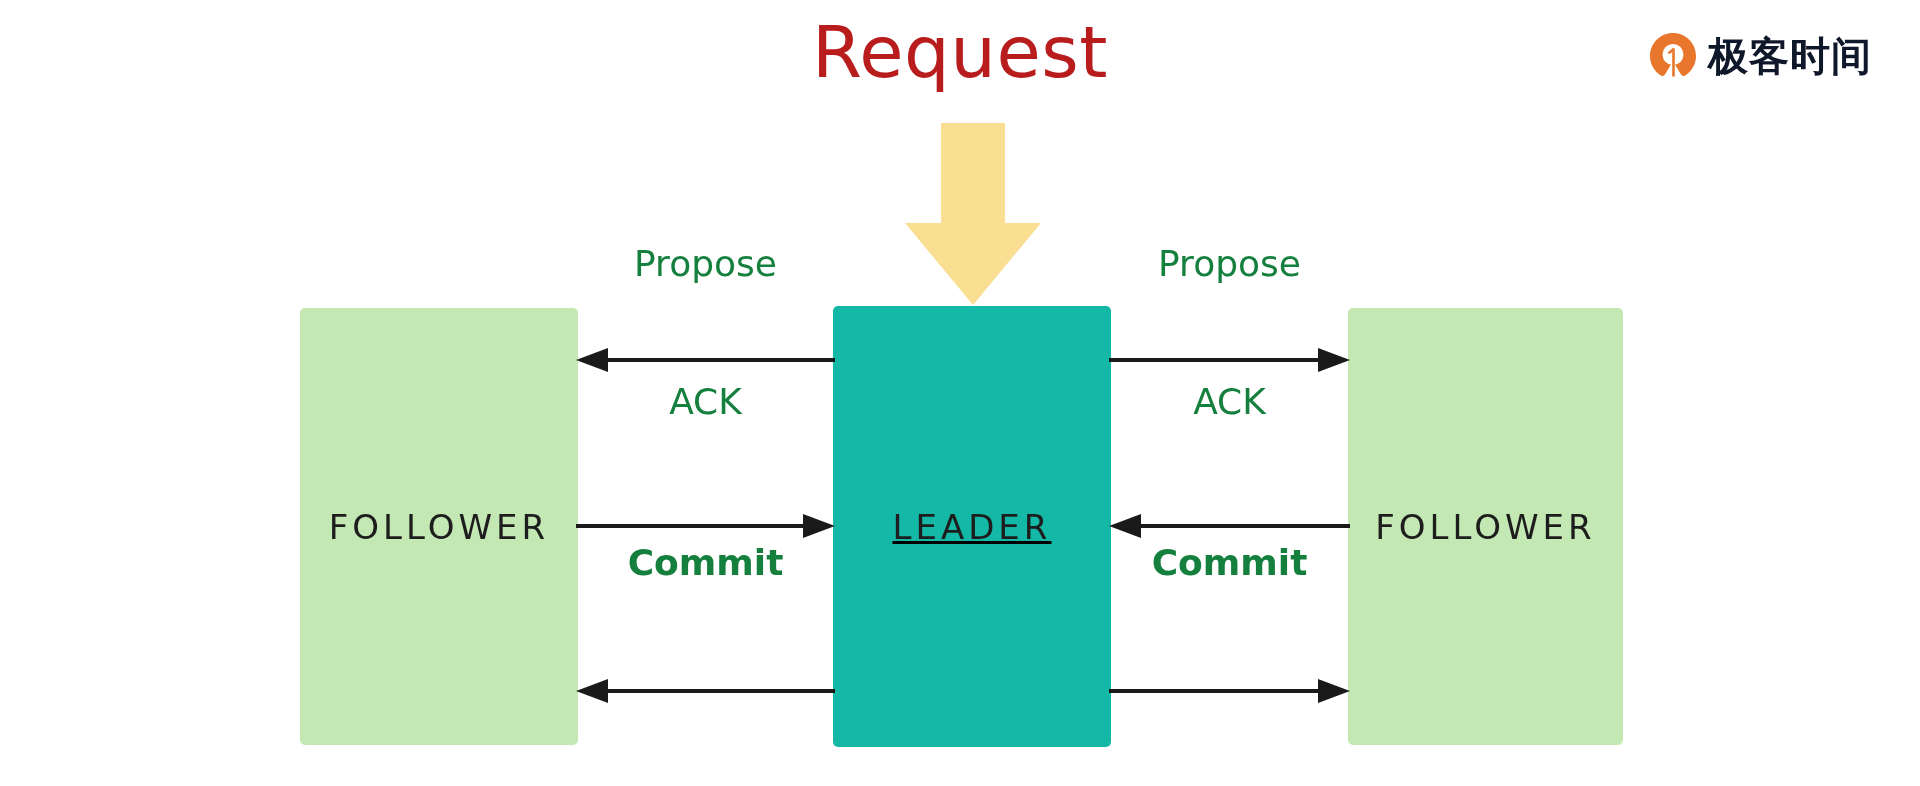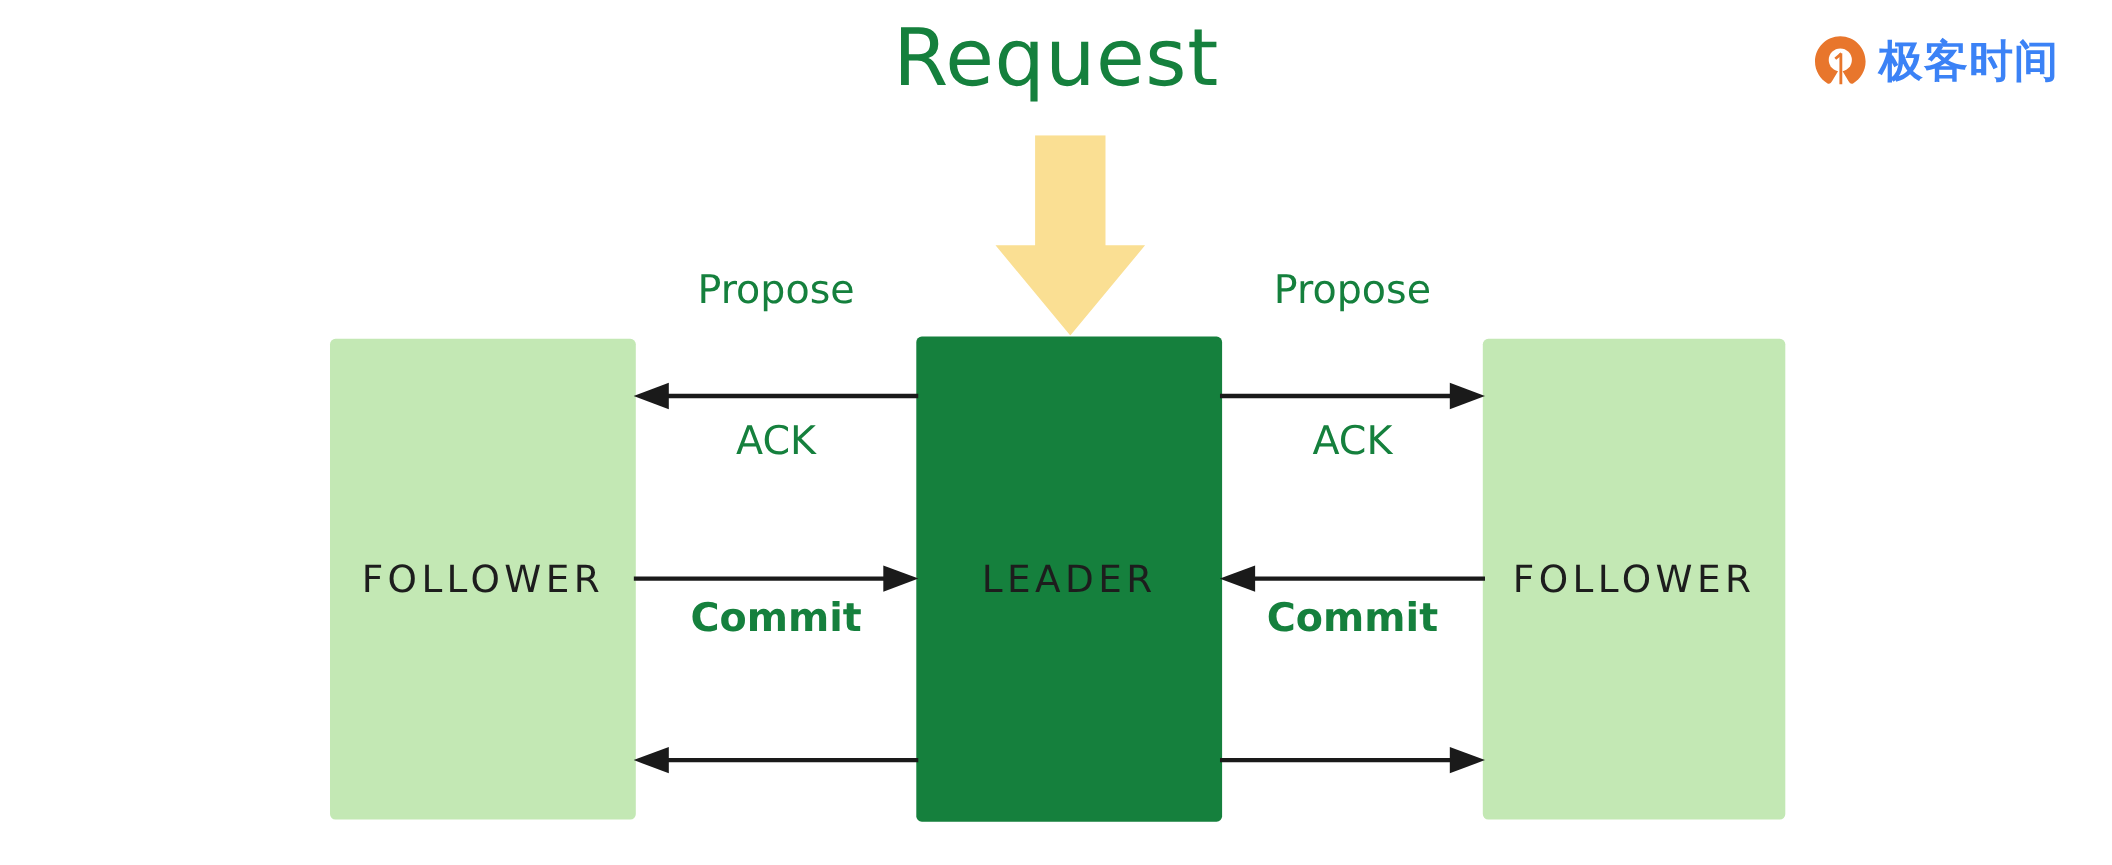--- a/index.html
+++ b/index.html
@@ -27,21 +27,21 @@
   
   #page-title {
     position: absolute;
     left: 0;
     top: 16px;
     width: 1920px;
     text-align: center;
     font-size: 72px;
     font-weight: 400;
     letter-spacing: 0.5px;
-    color: #15803d;
+    color: #b91c1c;
     line-height: 1.0;
     font-family: "DejaVu Sans", "Liberation Sans", sans-serif;
   }
 
   
   #brand-logo {
     position: absolute;
     right: 48px;
     top: 31px;
     display: flex;
@@ -50,21 +50,21 @@
   }
   #brand-logo .logo-mark {
     width: 50px;
     height: 50px;
     display: block;
     flex: 0 0 auto;
   }
   #brand-logo .logo-text {
     font-size: 40px;
     font-weight: 700;
-    color: #3b82f6;
+    color: #0f172a;
     letter-spacing: 1px;
     line-height: 1;
     font-family: "DejaVu Sans", "Liberation Sans", sans-serif;
     white-space: nowrap;
   }
 
   
   #request-arrow {
     position: absolute;
     left: 903px;
@@ -148,21 +148,21 @@
   </div>
 
   <svg id="request-arrow" viewBox="0 0 140 182">
     <path d="M38 0 L102 0 L102 100 L138 100 L70 182 L2 100 L38 100 Z" fill="#FADF93"></path>
   </svg>
 
   <div class="node-box" id="node-follower-left" style="background:#C3E8B4;">
     <span class="node-label">FOLLOWER</span>
   </div>
 
-  <div class="node-box" id="node-leader" style="background:#15803d;">
+  <div class="node-box" id="node-leader" style="background:#14b8a6;text-decoration:underline;">
     <span class="node-label">LEADER</span>
   </div>
 
   <div class="node-box" id="node-follower-right" style="background:#C3E8B4;">
     <span class="node-label">FOLLOWER</span>
   </div>
 
   <div class="msg-label chan-left row-propose-label">Propose</div>
   <svg class="msg-arrow chan-left row-propose-arrow" viewBox="0 0 259 30" preserveAspectRatio="none">
     <line x1="30" y1="15" x2="259" y2="15" stroke="#1a1a1a" stroke-width="4"></line>

